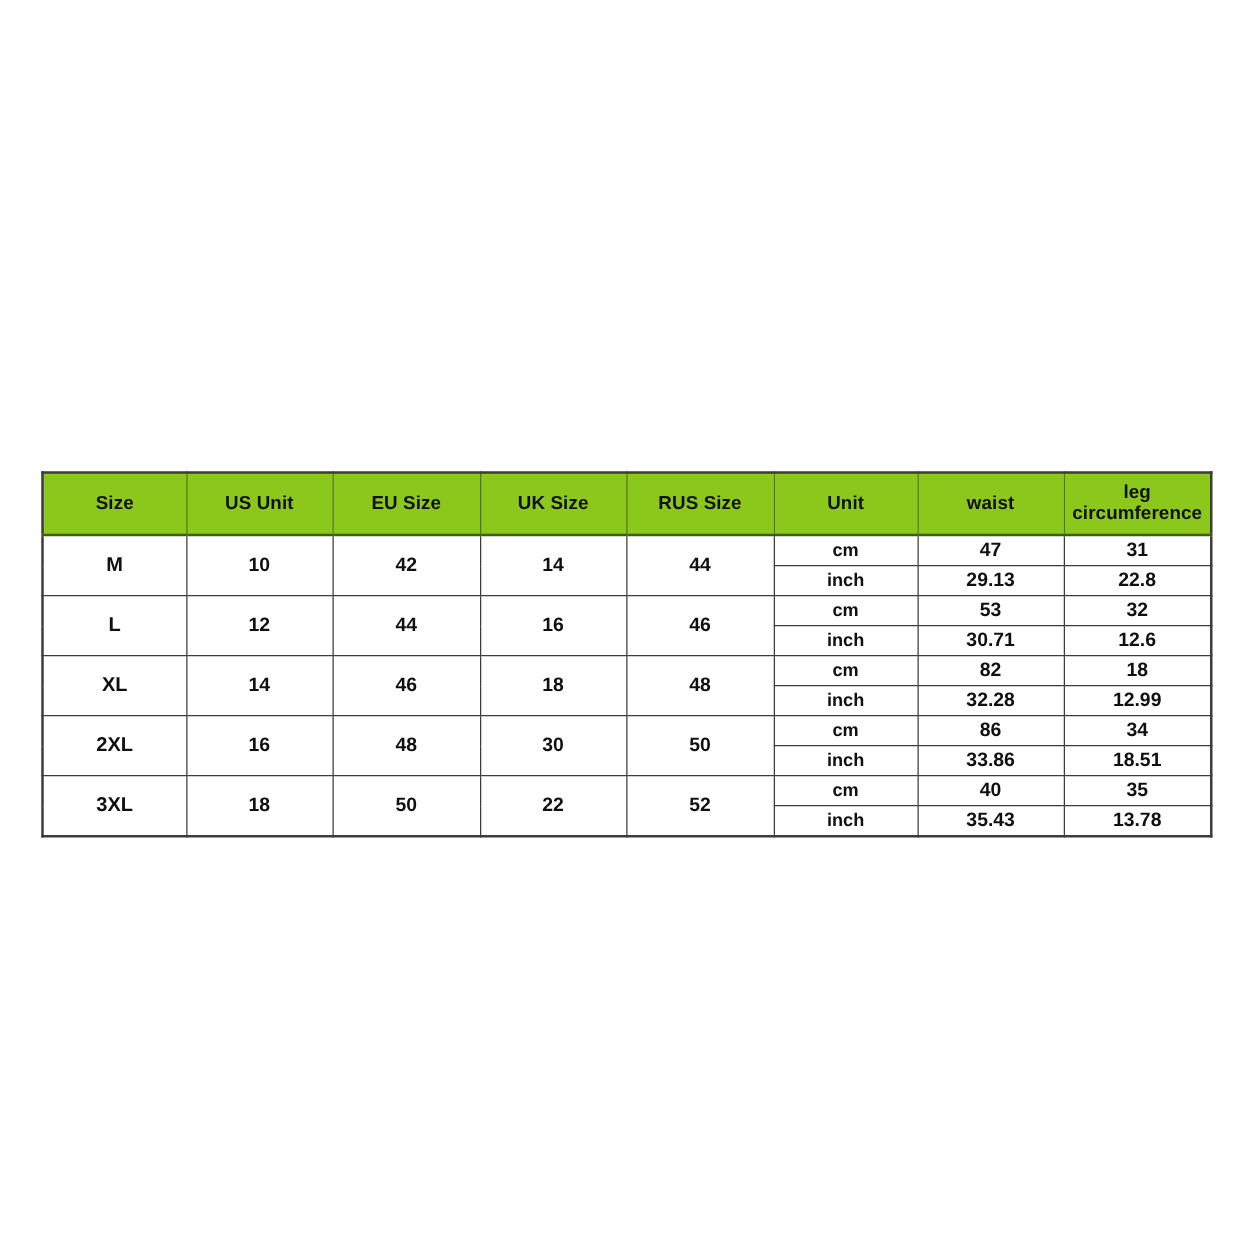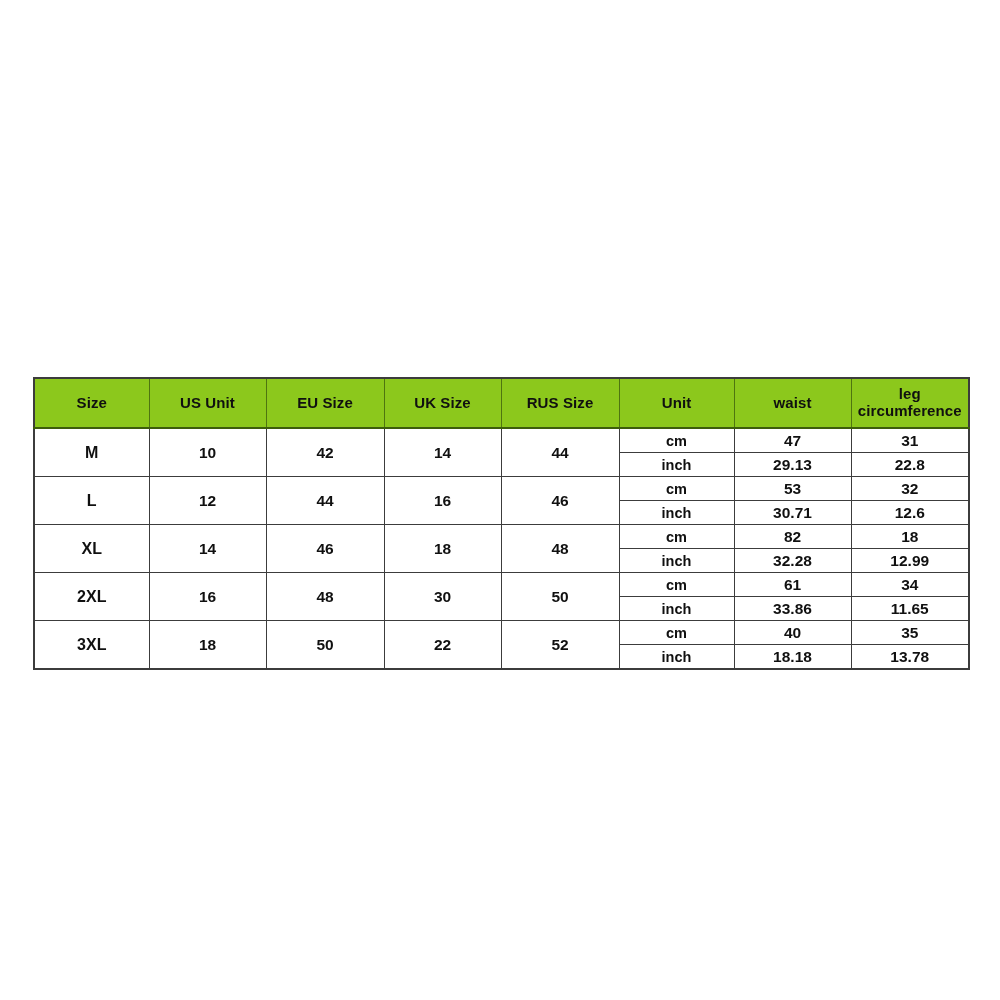--- a/index.html
+++ b/index.html
@@ -170,41 +170,41 @@
         <td class="num-cell">12.99</td>
       </tr>
 
       <tr>
         <td class="size-cell" rowspan="2">2XL</td>
         <td class="num-cell" rowspan="2">16</td>
         <td class="num-cell" rowspan="2">48</td>
         <td class="num-cell" rowspan="2">30</td>
         <td class="num-cell" rowspan="2">50</td>
         <td class="unit-cell">cm</td>
-        <td class="num-cell">61</td>
+        <td class="num-cell">86</td>
         <td class="num-cell">34</td>
       </tr>
       <tr>
         <td class="unit-cell">inch</td>
         <td class="num-cell">33.86</td>
-        <td class="num-cell">11.65</td>
+        <td class="num-cell">18.51</td>
       </tr>
 
       <tr>
         <td class="size-cell" rowspan="2">3XL</td>
         <td class="num-cell" rowspan="2">18</td>
         <td class="num-cell" rowspan="2">50</td>
         <td class="num-cell" rowspan="2">22</td>
         <td class="num-cell" rowspan="2">52</td>
         <td class="unit-cell">cm</td>
         <td class="num-cell">40</td>
         <td class="num-cell">35</td>
       </tr>
       <tr>
         <td class="unit-cell">inch</td>
-        <td class="num-cell">18.18</td>
+        <td class="num-cell">35.43</td>
         <td class="num-cell">13.78</td>
       </tr>
 
     </tbody>
   </table>
 
 </div>
 
 </body></html>

